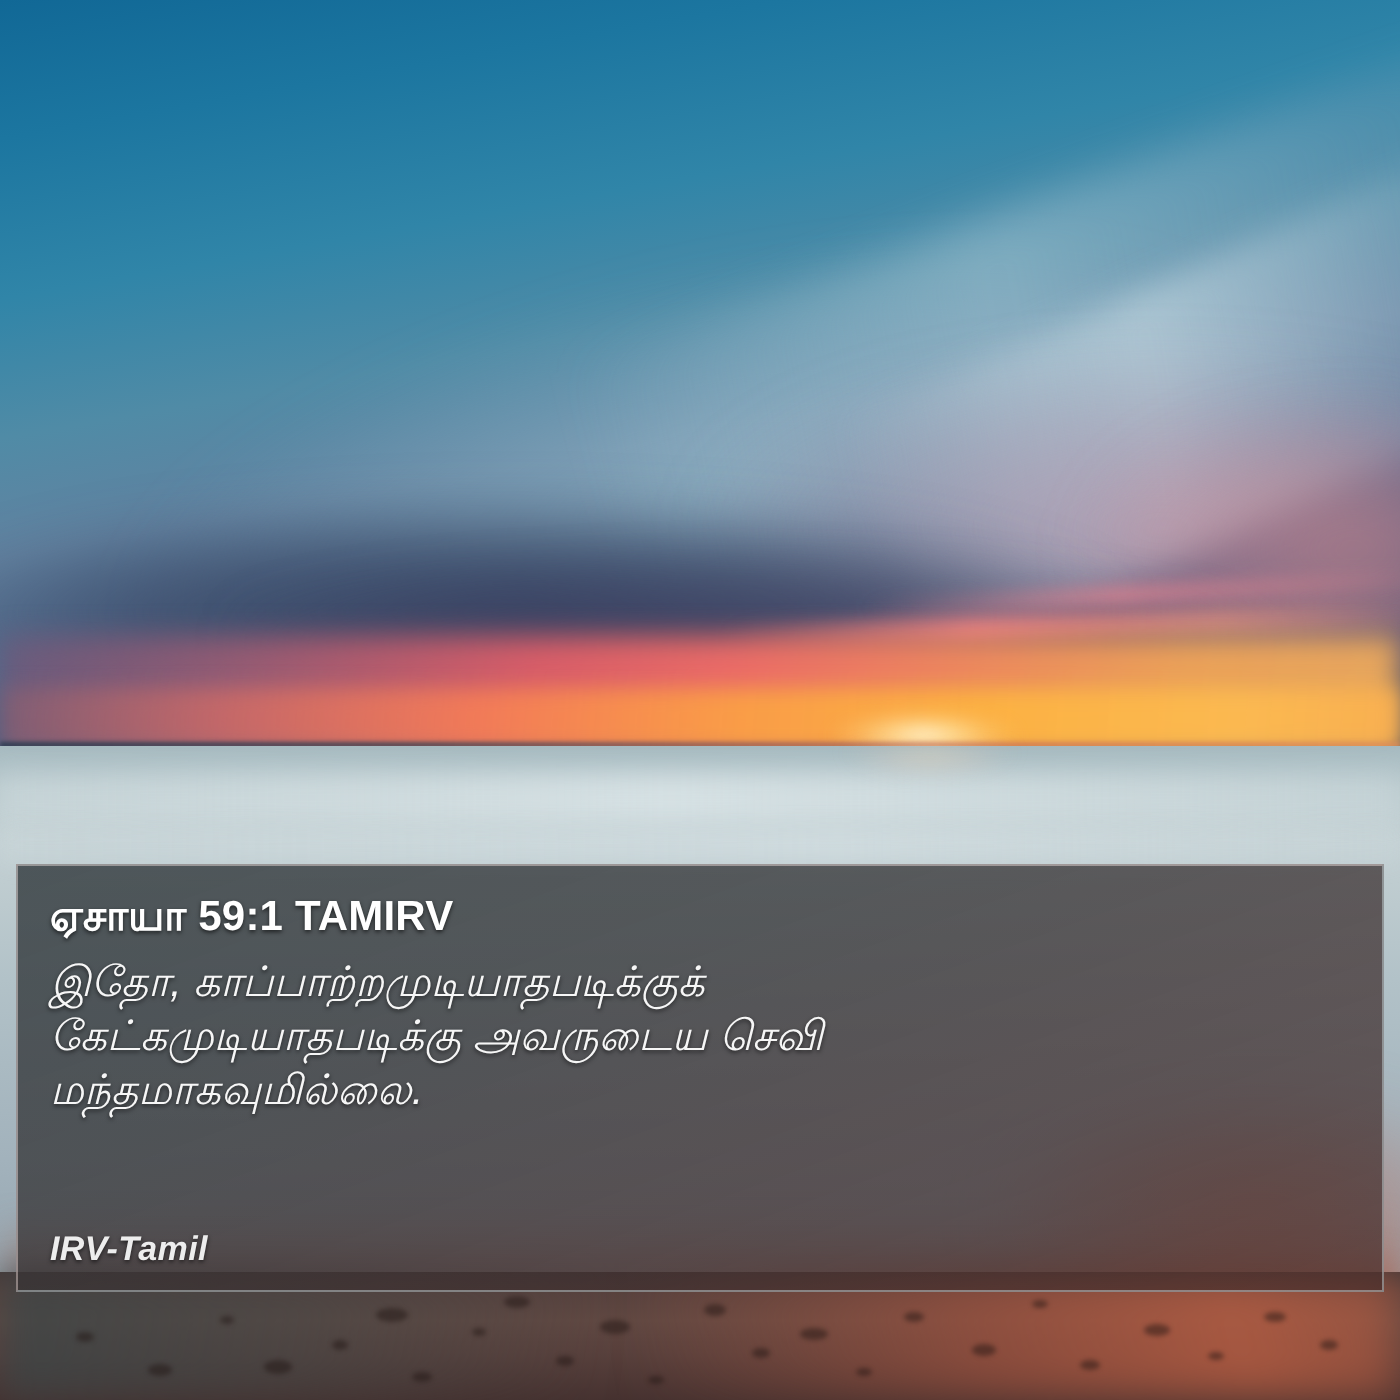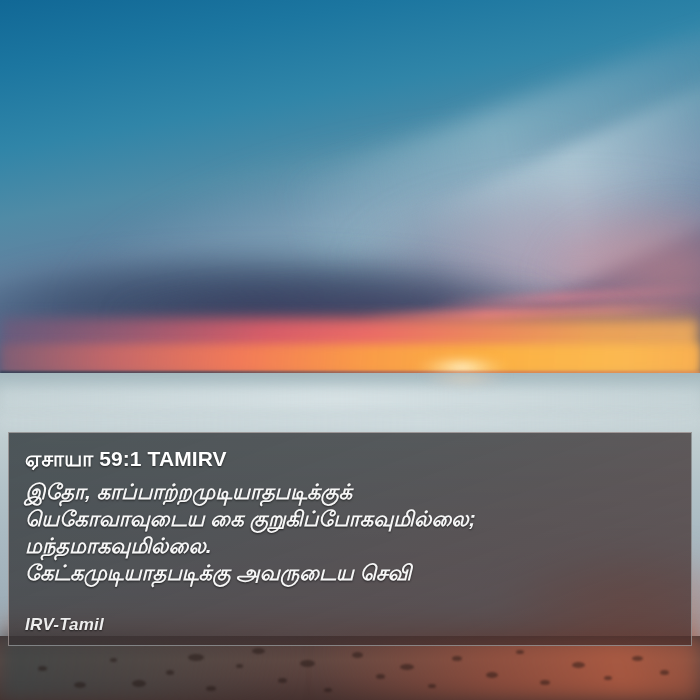--- a/index.html
+++ b/index.html
@@ -230,21 +230,21 @@
     font-weight:bold;
     letter-spacing:.1px;
     line-height:1.18;
     text-shadow:0 1px 2px rgba(0,0,0,.62);
     white-space:nowrap;
   }
   .verse-body {
     margin-top:6px;
     color:#f6f6f6;
     font-size:21px;
-    font-weight:bold;
+    font-weight:normal;
     font-style:italic;
     line-height:27px;
     text-shadow:0 1px 2px rgba(0,0,0,.60);
   }
   .verse-body .vline { display:block; white-space:nowrap; }
   .verse-credit {
     margin-top:auto;
     color:#ededed;
     font-size:17px;
     font-weight:bold;
@@ -313,21 +313,20 @@
       <i style="left:660px; top:34px; width:9px;  height:5px;"></i>
     </div>
   </div>
 
   <div class="verse-panel">
 
     <div class="verse-ref">ஏசாயா 59:1 TAMIRV</div>
 
     <div class="verse-body">
       <span class="vline">இதோ, காப்பாற்றமுடியாதபடிக்குக்</span>
-      <span class="vline">யெகோவாவுடைய கை குறுகிப்போகவுமில்லை;</span>
+      <span class="vline">கேட்கமுடியாதபடிக்கு அவருடைய செவி</span>
       <span class="vline">மந்தமாகவுமில்லை.</span>
-      <span class="vline">கேட்கமுடியாதபடிக்கு அவருடைய செவி</span>
     </div>
 
     <div class="verse-credit">IRV-Tamil</div>
   </div>
 
 </div>
 
 </body></html>

